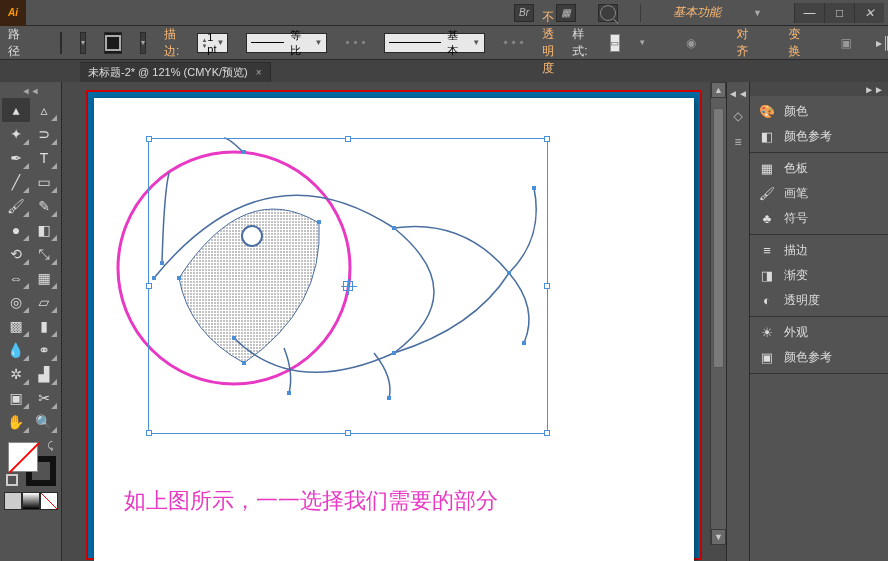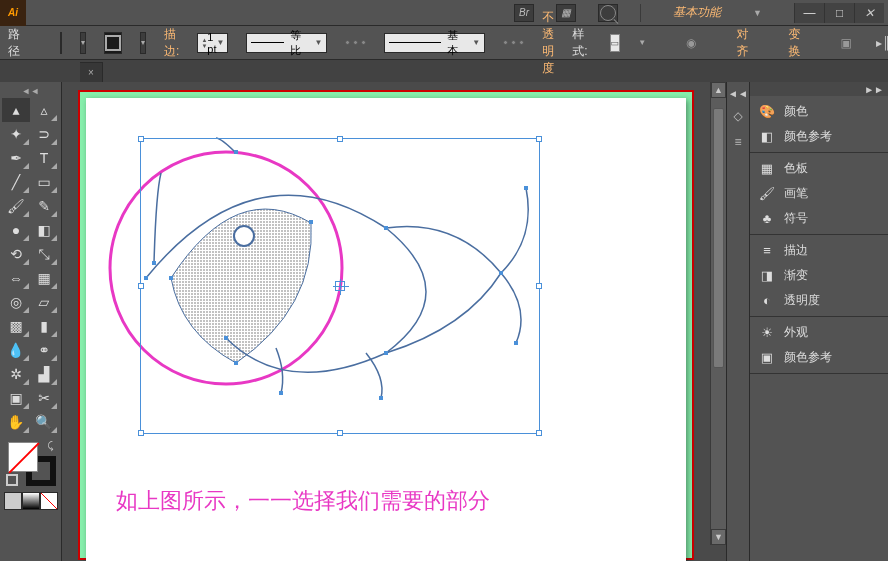--- a/index.html
+++ b/index.html
@@ -58,21 +58,21 @@
 .fill-sq { position:absolute; width:30px; height:30px; background:white; border:1px solid #888; left:2px; top:2px; }
 .fill-sq::after{content:"";position:absolute;width:42px;height:2px;background:red;transform:rotate(-45deg);top:14px;left:-6px;}
 .stroke-sq { position:absolute; width:30px; height:30px; background:#535353; border:6px solid #111; right:0; bottom:0; }
 .swap { position:absolute; right:2px; top:0; color:#ccc; font-size:10px; }
 .small-sq { position:absolute; left:0; bottom:0; width:12px; height:12px; background:#535353;border:2px solid #ccc;}
 .mode-row { display:flex; justify-content:center; gap:0; margin-top:3px; }
 .mode-sw { width:18px; height:18px; border:1px solid #2a2a2a; }
 
 
 .canvas-wrap { flex:1; background:#4a4a4a; position:relative; overflow:hidden; }
-.red-border { position:absolute; left:16px; top:8px; width:616px; height:470px; border:2px solid #c00; background:#86efac; }
+.red-border { position:absolute; left:24px; top:8px; width:616px; height:470px; border:2px solid #c00; background:#0369a1; }
 .artboard { position:absolute; left:6px; top:6px; right:6px; bottom:-20px; background:white; box-shadow:2px 2px 6px rgba(0,0,0,.4); }
 .sel-box { position:absolute; left:54px; top:40px; width:400px; height:296px; border:1px solid #4a90d9; }
 .handle { position:absolute; width:6px; height:6px; background:white; border:1px solid #4a90d9; }
 .sel-box .h1{left:-3px;top:-3px}.sel-box .h2{left:50%;top:-3px;margin-left:-3px}.sel-box .h3{right:-3px;top:-3px}
 .sel-box .h4{left:-3px;top:50%;margin-top:-3px}.sel-box .h5{right:-3px;top:50%;margin-top:-3px}
 .sel-box .h6{left:-3px;bottom:-3px}.sel-box .h7{left:50%;bottom:-3px;margin-left:-3px}.sel-box .h8{right:-3px;bottom:-3px}
 .center-mark{position:absolute;left:50%;top:50%;width:10px;height:10px;margin:-5px;border:1px solid #4a90d9;}
 .center-mark::before,.center-mark::after{content:"";position:absolute;background:#4a90d9;}
 .center-mark::before{left:4px;top:-3px;width:1px;height:16px}
 .center-mark::after{top:4px;left:-3px;height:1px;width:16px}
@@ -164,20 +164,21 @@
   <span class="ctrl-text">对齐</span>
   <div class="ctrl-sep"></div>
   <span class="ctrl-text">变换</span>
   <div class="ctrl-sep"></div>
   <div class="ctrl-icon-sm">▣</div>
   <span class="arrows">▸║</span>
 </div>
 
 <div class="tabbar">
   <div class="doctab">
+    <span>未标题-2* @ 121% (CMYK/预览)</span>
     <span class="x">×</span>
   </div>
 </div>
 
 <div class="main">
 
   <div class="tools">
     <div style="text-align:center;color:#aaa;font-size:9px;padding-bottom:2px">◄◄</div>
     <div class="tool-row">
         <div class="tool active">▴</div>

